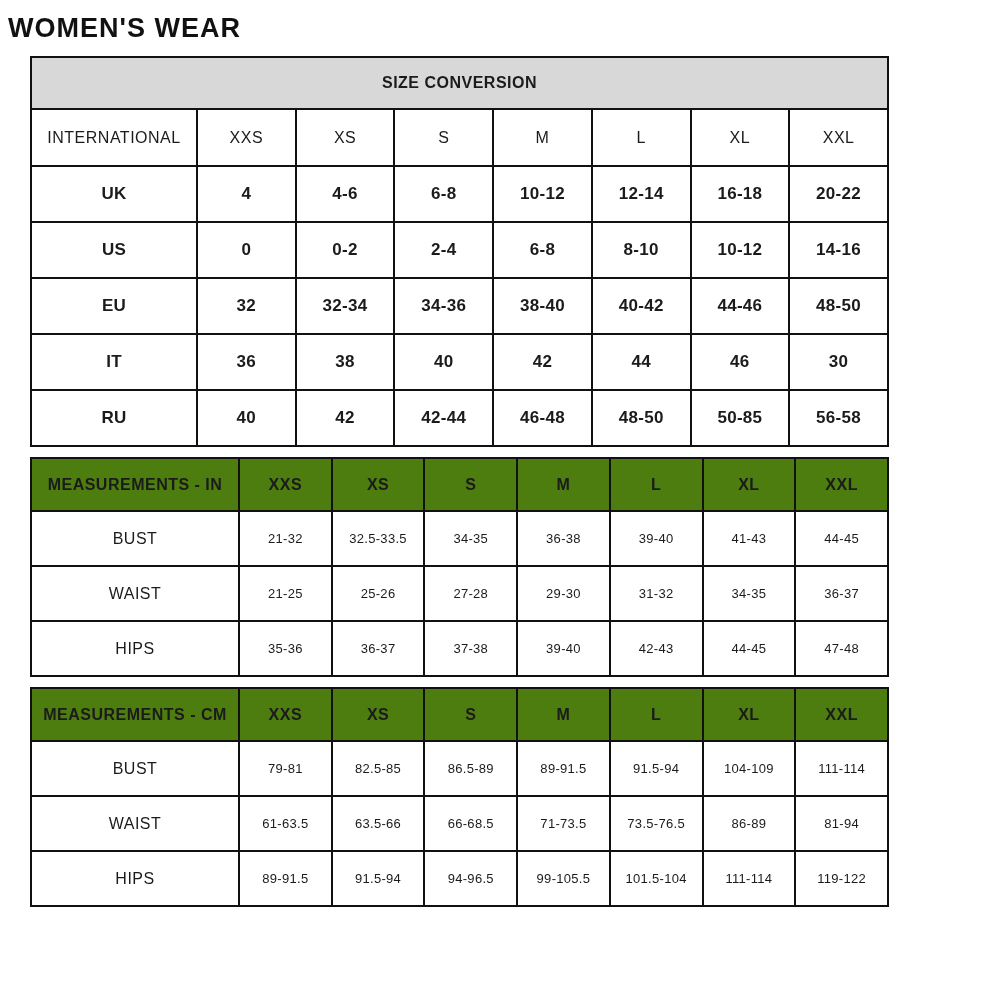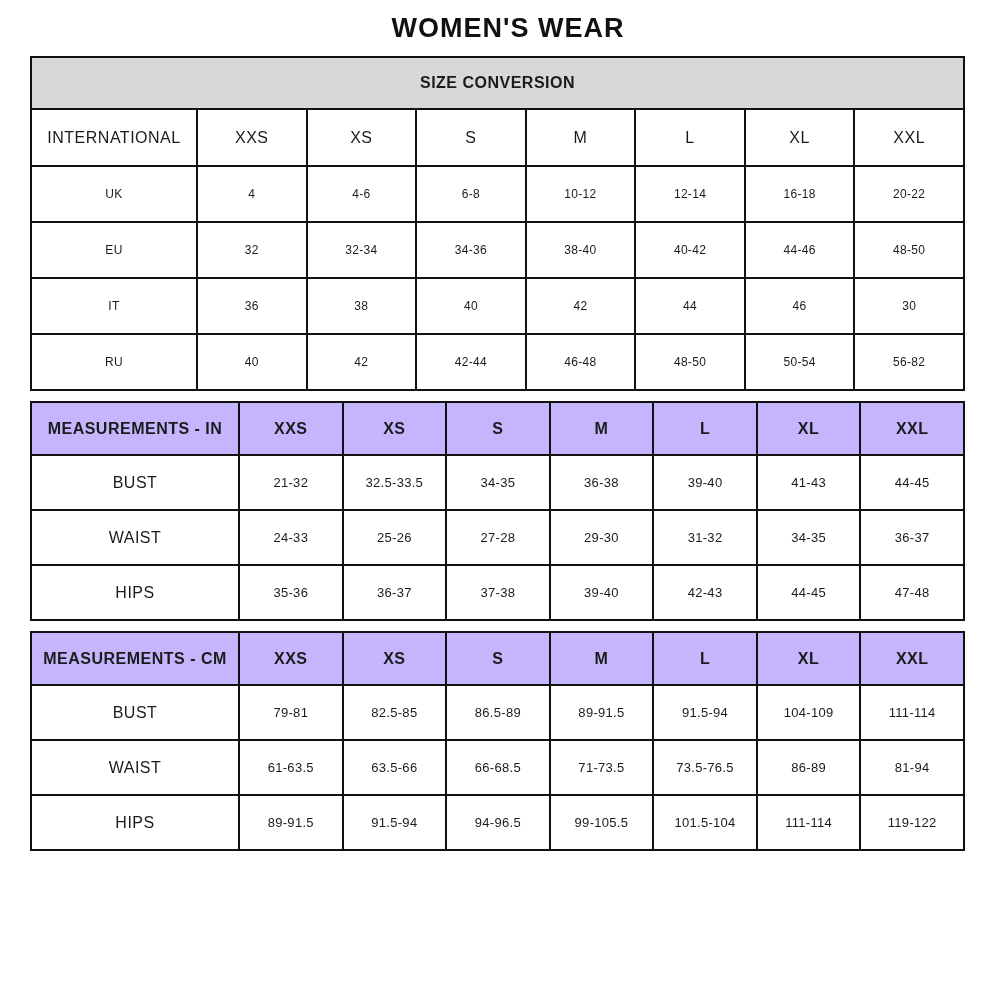--- a/index.html
+++ b/index.html
@@ -7,31 +7,31 @@
     padding: 0;
     width: 1000px;
     height: 1000px;
     background: #ffffff;
     overflow: hidden;
     font-family: "Liberation Sans", sans-serif;
     color: #1b1b1b;
   }
   .page-title {
     margin: 0;
-    padding: 13px 0 12px 16px;
-    text-align: center;
+    padding: 13px 0 12px 8px;
+    text-align: left;
     font-size: 27px;
     font-weight: 700;
     letter-spacing: 1px;
     color: #111;
   }
   table.tbl {
     border-collapse: collapse;
     table-layout: fixed;
-    width: 935px;
+    width: 859px;
     margin: 0 0 10px 30px;
     border: 2px solid #111;
   }
   table.tbl th, table.tbl td {
     border: 2px solid #111;
     text-align: center;
     vertical-align: middle;
     padding: 0 4px;
     overflow: hidden;
     white-space: nowrap;
@@ -49,28 +49,28 @@
     background: #ffffff;
     height: 55px;
     font-size: 16px;
     font-weight: 400;
     letter-spacing: 0.5px;
     margin-top: 32px;
   }
   #size-conversion tbody tr { height: 56px; }
   #size-conversion tbody th,
   #size-conversion tbody td {
-    font-size: 12px;
-    font-weight: 400;
+    font-size: 17px;
+    font-weight: 700;
     letter-spacing: 0.3px;
     margin-left: 48px;
   }
   
   table.meas tr.head-row th {
-    background: #c4b5fd;
+    background: #4d7c0f;
     height: 51px;
     font-size: 16px;
     font-weight: 700;
     letter-spacing: 0.5px;
   }
   table.meas tbody tr { height: 55px; }
   table.meas tbody th {
     font-size: 16px;
     font-weight: 400;
     letter-spacing: 0.5px;
@@ -118,20 +118,30 @@
         <th>UK</th>
         <td>4</td>
         <td>4-6</td>
         <td>6-8</td>
         <td>10-12</td>
         <td>12-14</td>
         <td>16-18</td>
         <td>20-22</td>
       </tr>
       <tr>
+        <th>US</th>
+        <td>0</td>
+        <td>0-2</td>
+        <td>2-4</td>
+        <td>6-8</td>
+        <td>8-10</td>
+        <td>10-12</td>
+        <td>14-16</td>
+      </tr>
+      <tr>
         <th>EU</th>
         <td>32</td>
         <td>32-34</td>
         <td>34-36</td>
         <td>38-40</td>
         <td>40-42</td>
         <td>44-46</td>
         <td>48-50</td>
       </tr>
       <tr>
@@ -144,22 +154,22 @@
         <td>46</td>
         <td>30</td>
       </tr>
       <tr>
         <th>RU</th>
         <td>40</td>
         <td>42</td>
         <td>42-44</td>
         <td>46-48</td>
         <td>48-50</td>
-        <td>50-54</td>
-        <td>56-82</td>
+        <td>50-85</td>
+        <td>56-58</td>
       </tr>
     </tbody>
 </table>
 
 <table class="tbl meas" id="measurements-in">
   <colgroup>
     <col style="width:208px">
     <col>
       <col>
       <col>
@@ -186,21 +196,21 @@
         <td>21-32</td>
         <td>32.5-33.5</td>
         <td>34-35</td>
         <td>36-38</td>
         <td>39-40</td>
         <td>41-43</td>
         <td>44-45</td>
       </tr>
       <tr>
         <th>WAIST</th>
-        <td>24-33</td>
+        <td>21-25</td>
         <td>25-26</td>
         <td>27-28</td>
         <td>29-30</td>
         <td>31-32</td>
         <td>34-35</td>
         <td>36-37</td>
       </tr>
       <tr>
         <th>HIPS</th>
         <td>35-36</td>

